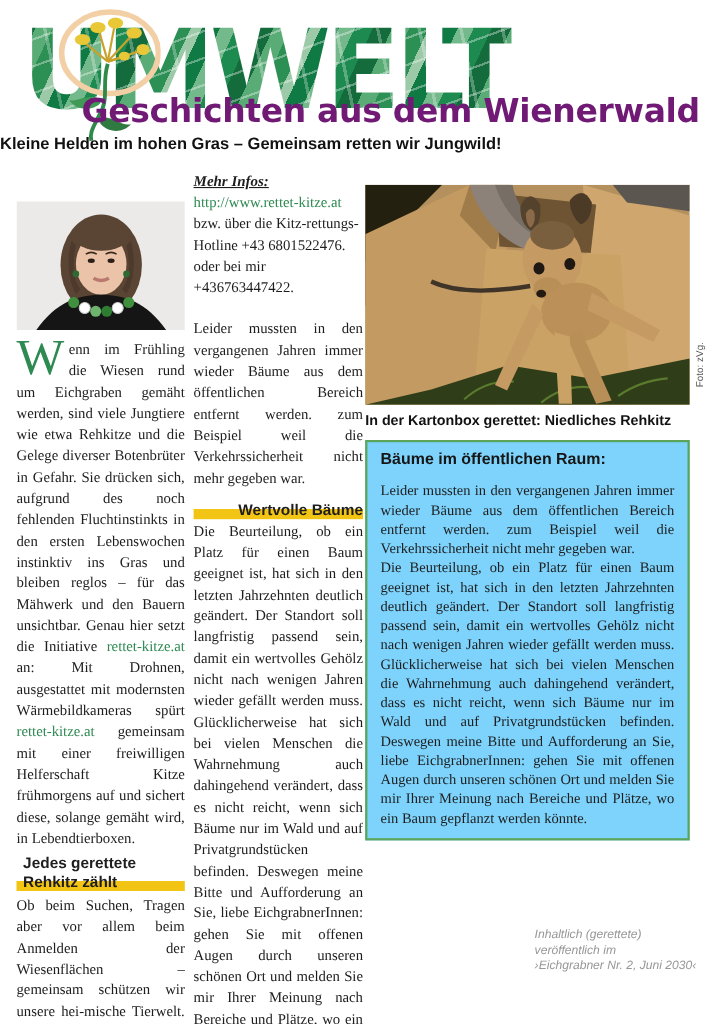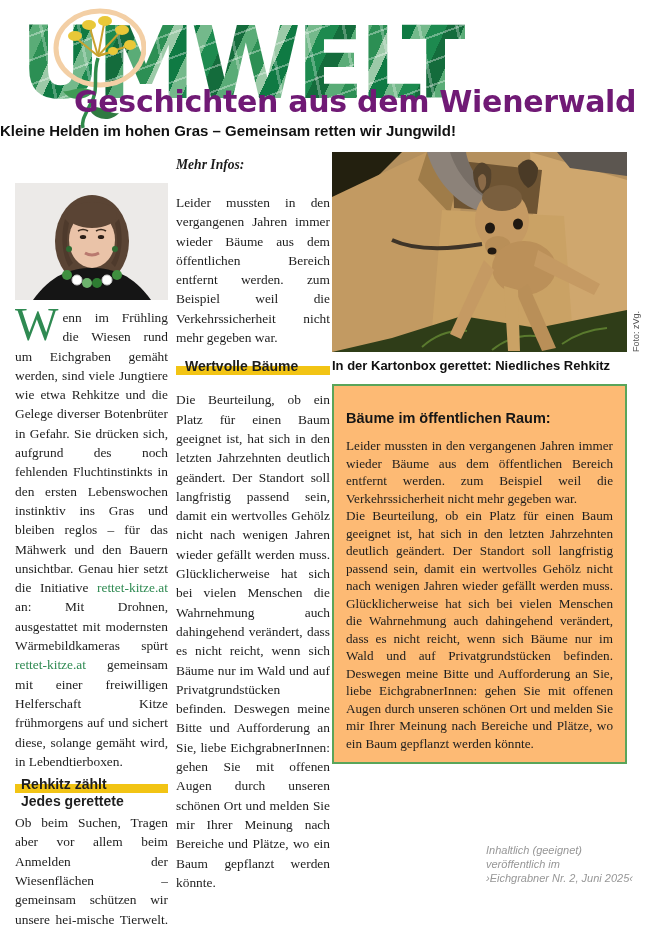--- a/index.html
+++ b/index.html
@@ -26,61 +26,61 @@
   }
   .subtitle {
     position:absolute; top:122px; left:0; right:0; z-index:3;
     text-align:left; font-family:"Liberation Sans", sans-serif;
     font-weight:bold; font-size:15px; color:#111;
   }
 
   
   .col-left   { position:absolute; left:15px;  top:183px; width:153px; }
   .col-middle { position:absolute; left:176px; top:155px; width:154px; }
-  .col-right  { position:absolute; left:332px; top:152px; width:295px; }
+  .col-right  { position:absolute; left:332px; top:168px; width:295px; }
 
   .body-text { font-size:13.4px; line-height:19.3px; text-align:justify; color:#1d1d1d; }
   .col-middle .body-text, .col-left .body-text { hyphens:auto; }
 
   .portrait { width:153px; height:117px; display:block; margin-bottom:8px; }
 
   .dropcap {
     float:left; font-size:46px; line-height:34px;
     color:#2f8a52; padding-right:4px; font-family:"Liberation Serif", serif;
   }
   .inline-link, .green-link { color:#2f8a52; text-decoration:none; cursor:pointer; }
 
   .hl-heading {
     font-family:"Liberation Sans", sans-serif; font-weight:bold;
     font-size:14px; line-height:17px; color:#1e1e1e; padding-left:6px;
   }
   .hl-bar { background:linear-gradient(180deg, rgba(0,0,0,0) 48%, #f2c414 48%); }
   .left-heading { margin:5px 0 3px 0; }
-  .mid-heading  { margin:11px 0 15px 0; padding-left:9px; }
-
-  .info-label { font-weight:bold; font-style:italic; font-size:13.6px; line-height:19px; }
+  .mid-heading  { margin:11px 0 1px 0; padding-left:9px;text-align:right; }
+
+  .info-label { font-weight:bold; font-style:italic; font-size:13.6px; line-height:19px;text-decoration:underline; }
   .info-block { font-size:13.4px; line-height:19.3px; }
   .gap { height:19px; }
 
   
   .fawn-photo { width:295px; height:200px; display:block; }
   .photo-credit {
     position:absolute; left:631px; top:352px;
     transform:rotate(-90deg); transform-origin:0 0;
     font-family:"Liberation Sans", sans-serif; font-size:9px; color:#555;
     white-space:nowrap;
   }
   .caption {
     margin-top:6px; font-family:"Liberation Sans", sans-serif;
     font-weight:bold; font-size:13px; color:#111;
   }
   .green-box {
     margin-top:11px; width:295px;
-    background:#fdba74; border:2px solid #5aa55a;
-    padding:24px 12px 10px 12px;
+    background:#7dd3fc; border:2px solid #5aa55a;
+    padding:8px 12px 10px 12px;
   }
   .green-box-title {
     font-family:"Liberation Sans", sans-serif; font-weight:bold;
     font-size:14.5px; color:#161616; margin-bottom:11px;
   }
   .green-box p { font-size:13.2px; line-height:17.5px; text-align:justify; color:#1d1d1d; }
 
   .footnote {
     position:absolute; left:486px; top:843px;
     font-family:"Liberation Sans", sans-serif; font-style:italic;
@@ -142,29 +142,33 @@
         <circle cx="72" cy="100" r="5" fill="#6db36d"></circle>
           <circle cx="82" cy="100" r="5" fill="#2e7d32"></circle>
         <circle cx="92" cy="97" r="5" fill="#ffffff" stroke="#ccc"></circle>
           <circle cx="102" cy="92" r="5" fill="#3f8f3f"></circle>
       </g>
     </svg>
 
     <p class="body-text"><span class="dropcap">W</span><span>enn im Frühling die Wiesen rund um Eichgraben gemäht werden, sind viele Jungtiere wie etwa Rehkitze und die Gelege diverser Botenbrüter in Gefahr. Sie drücken sich, aufgrund des noch fehlenden Fluchtinstinkts in den ersten Lebenswochen instinktiv ins Gras und bleiben reglos – für das Mähwerk und den Bauern unsichtbar. Genau hier setzt die Initiative </span><a class="inline-link">rettet-kitze.at</a><span> an: Mit Drohnen, ausgestattet mit modernsten Wärmebildkameras spürt </span><a class="inline-link">rettet-kitze.at</a><span> gemeinsam mit einer freiwilligen Helferschaft Kitze frühmorgens auf und sichert diese, solange gemäht wird, in Lebendtierboxen.</span></p>
 
     <div class="left-heading">
+      <div class="hl-heading">Jedes gerettete</div>
       <div class="hl-heading hl-bar">Rehkitz zählt</div>
-      <div class="hl-heading">Jedes gerettete</div>
     </div>
 
     <p class="body-text">Ob beim Suchen, Tragen aber vor allem beim Anmelden der Wiesenflächen – gemeinsam schützen wir unsere hei-mische Tierwelt. Auch in diesem Jahr unterstützt die Marktgemeinde Eichgraben dieses Projekt finanziell.</p>
   </div>
 
   <div class="col-middle">
     <div class="info-label">Mehr Infos:</div>
+    <div class="info-block">
+      <a class="green-link">http://www.rettet-kitze.at</a>
+      <span>bzw. über die Kitz-rettungs-Hotline +43 6801522476. oder bei mir +436763447422.</span>
+    </div>
     <div class="gap"></div>
     <p class="body-text">Leider mussten in den vergangenen Jahren immer wieder Bäume aus dem öffentlichen Bereich entfernt werden. zum Beispiel weil die Verkehrssicherheit nicht mehr gegeben war.</p>
     <div class="hl-heading hl-bar mid-heading">Wertvolle Bäume</div>
     <p class="body-text">Die Beurteilung, ob ein Platz für einen Baum geeignet ist, hat sich in den letzten Jahrzehnten deutlich geändert. Der Standort soll langfristig passend sein, damit ein wertvolles Gehölz nicht nach wenigen Jahren wieder gefällt werden muss. Glücklicherweise hat sich bei vielen Menschen die Wahrnehmung auch dahingehend verändert, dass es nicht reicht, wenn sich Bäume nur im Wald und auf Privatgrundstücken befinden. Deswegen meine Bitte und Aufforderung an Sie, liebe EichgrabnerInnen: gehen Sie mit offenen Augen durch unseren schönen Ort und melden Sie mir Ihrer Meinung nach Bereiche und Plätze, wo ein Baum gepflanzt werden könnte.</p>
 
   </div>
 
   <div class="col-right">
     <svg class="fawn-photo" viewBox="0 0 295 200" preserveAspectRatio="none">
       <rect width="295" height="200" fill="#b4905e"></rect>
@@ -205,18 +209,18 @@
     <div class="green-box">
       <div class="green-box-title">Bäume im öffentlichen Raum:</div>
       <p>Leider mussten in den vergangenen Jahren immer wieder Bäume aus dem öffentlichen Bereich entfernt werden. zum Beispiel weil die Verkehrssicherheit nicht mehr gegeben war.</p>
       <p>Die Beurteilung, ob ein Platz für einen Baum geeignet ist, hat sich in den letzten Jahrzehnten deutlich geändert. Der Standort soll langfristig passend sein, damit ein wertvolles Gehölz nicht nach wenigen Jahren wieder gefällt werden muss. Glücklicherweise hat sich bei vielen Menschen die Wahrnehmung auch dahingehend verändert, dass es nicht reicht, wenn sich Bäume nur im Wald und auf Privatgrundstücken befinden. Deswegen meine Bitte und Aufforderung an Sie, liebe EichgrabnerInnen: gehen Sie mit offenen Augen durch unseren schönen Ort und melden Sie mir Ihrer Meinung nach Bereiche und Plätze, wo ein Baum gepflanzt werden könnte.</p>
     </div>
   </div>
 
   <div class="photo-credit">Foto: zVg.</div>
 
   <div class="footnote">
-    <div>Inhaltlich (geeignet)</div>
+    <div>Inhaltlich (gerettete)</div>
     <div>veröffentlich im</div>
-    <div>›Eichgrabner Nr. 2, Juni 2025‹</div>
+    <div>›Eichgrabner Nr. 2, Juni 2030‹</div>
   </div>
 
 </div>
 
 </body></html>

